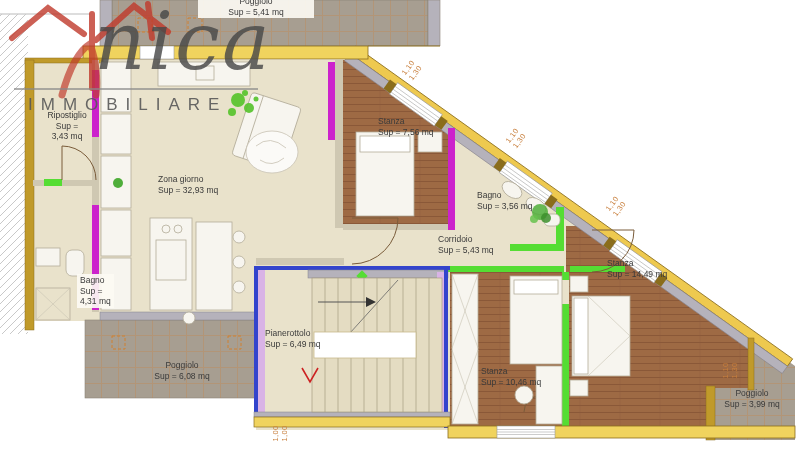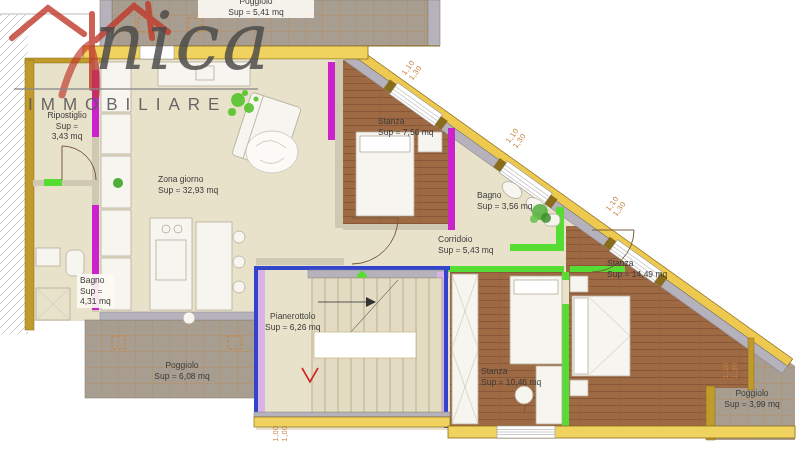--- a/index.html
+++ b/index.html
@@ -268,23 +268,23 @@
 </div>
 <div class="room-label" style="left:607px;top:258px;">
   <span>Stanza</span>
       <span>Sup = 14,49 mq</span>
 </div>
 <div class="room-label boxed" style="left:77px;top:274px;">
   <span>Bagno</span>
       <span>Sup =</span>
       <span>4,31 mq</span>
 </div>
-<div class="room-label" style="left:265px;top:311px;text-align:center;">
+<div class="room-label" style="left:265px;top:328px;">
   <span>Pianerottolo</span>
-      <span>Sup = 6,26 mq</span>
+      <span>Sup = 6,49 mq</span>
 </div>
 <div class="room-label" style="left:481px;top:366px;">
   <span>Stanza</span>
       <span>Sup = 10,46 mq</span>
 </div>
 <div class="room-label center" style="left:136px;top:360px;width:92px;">
   <span>Poggiolo</span>
       <span>Sup = 6,08 mq</span>
 </div>
 <div class="room-label center" style="left:710px;top:388px;width:84px;">

